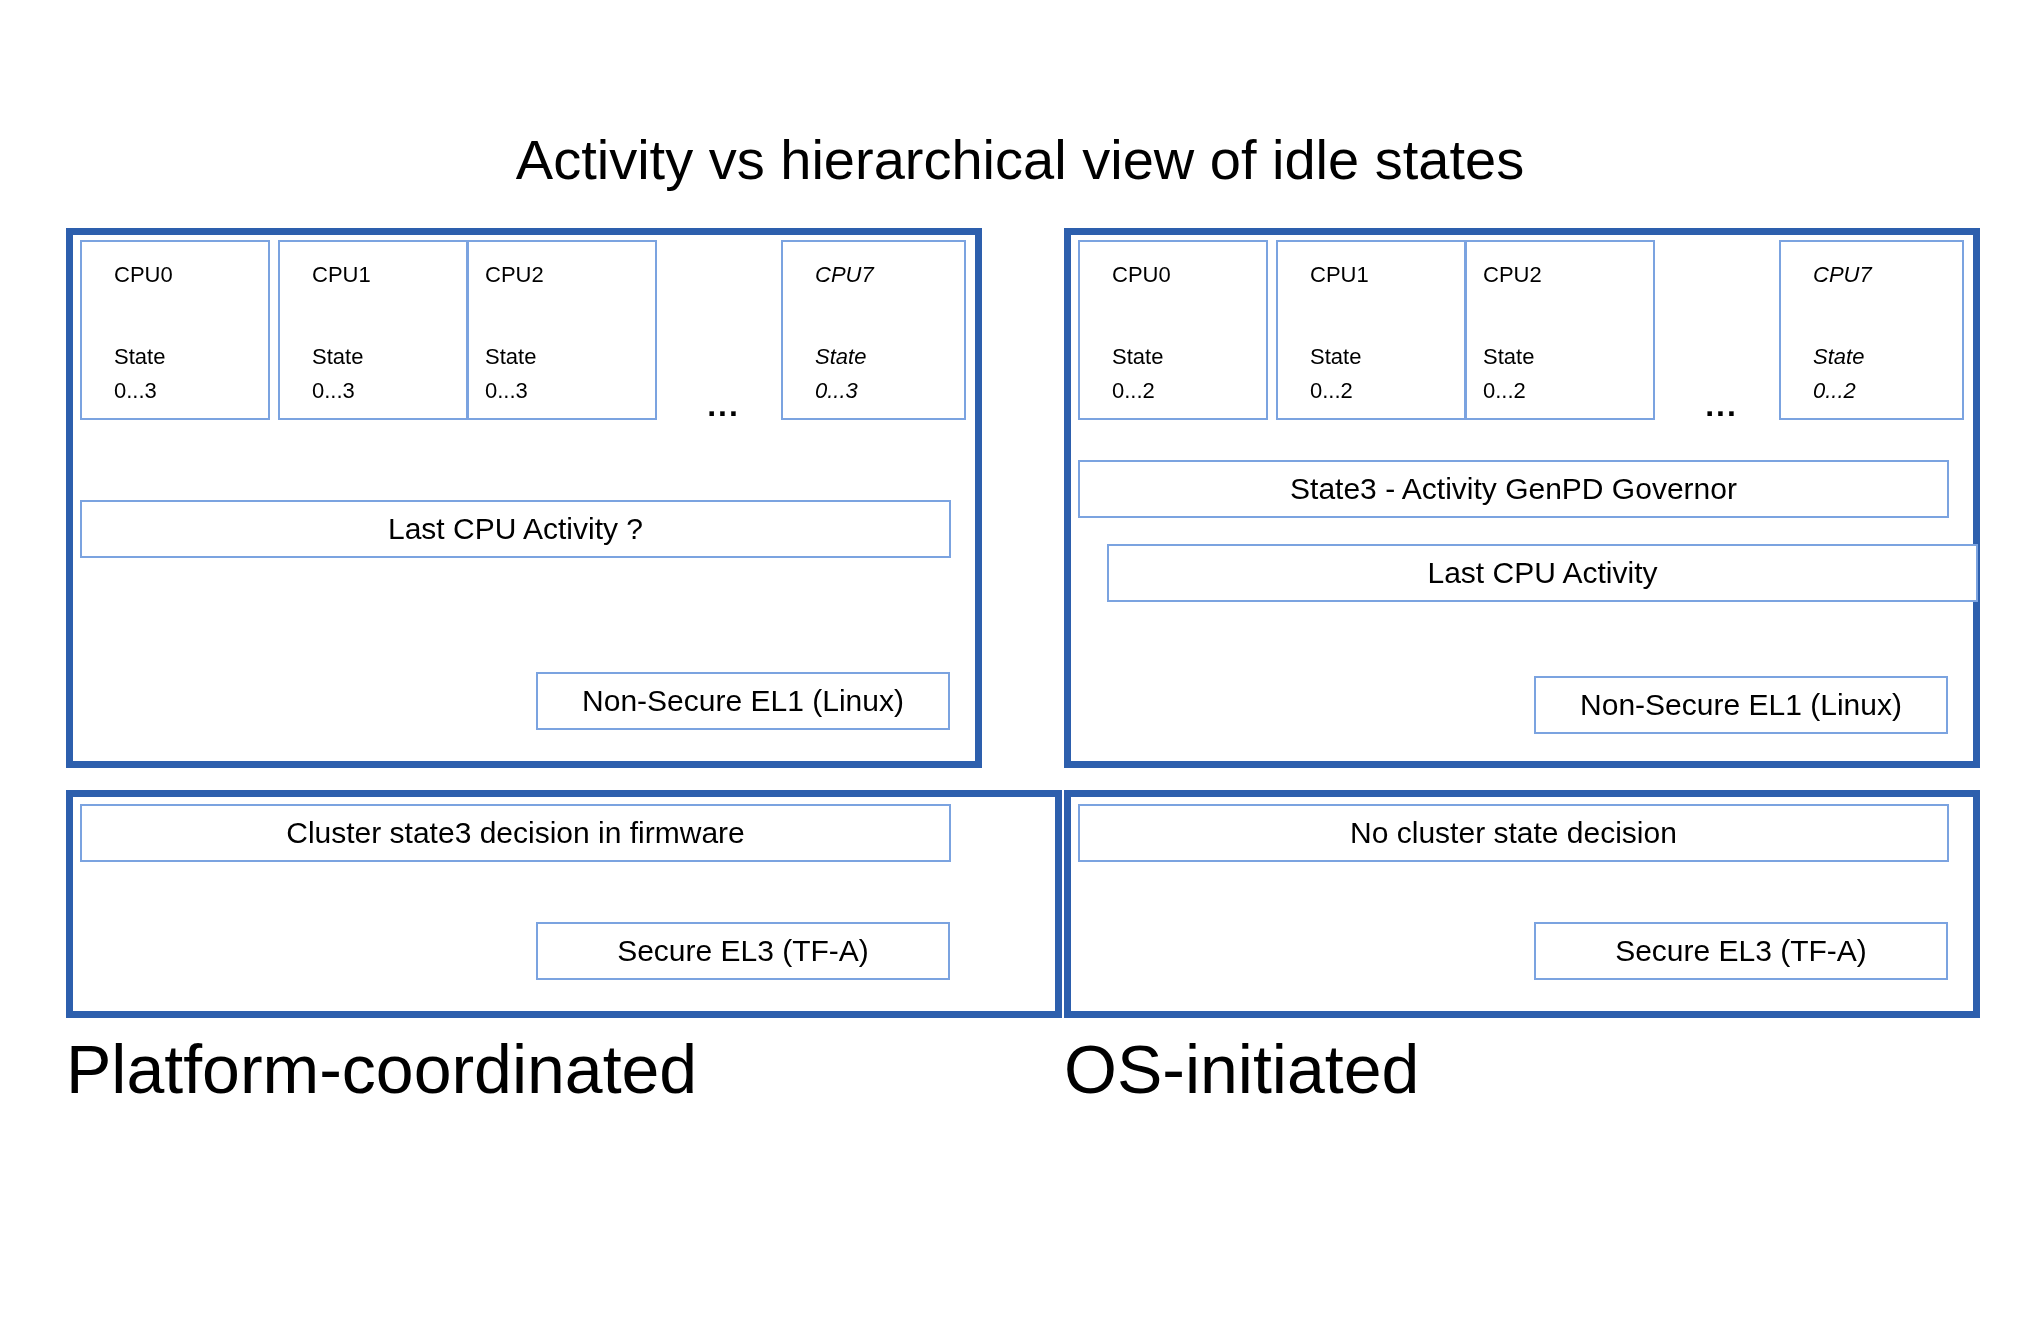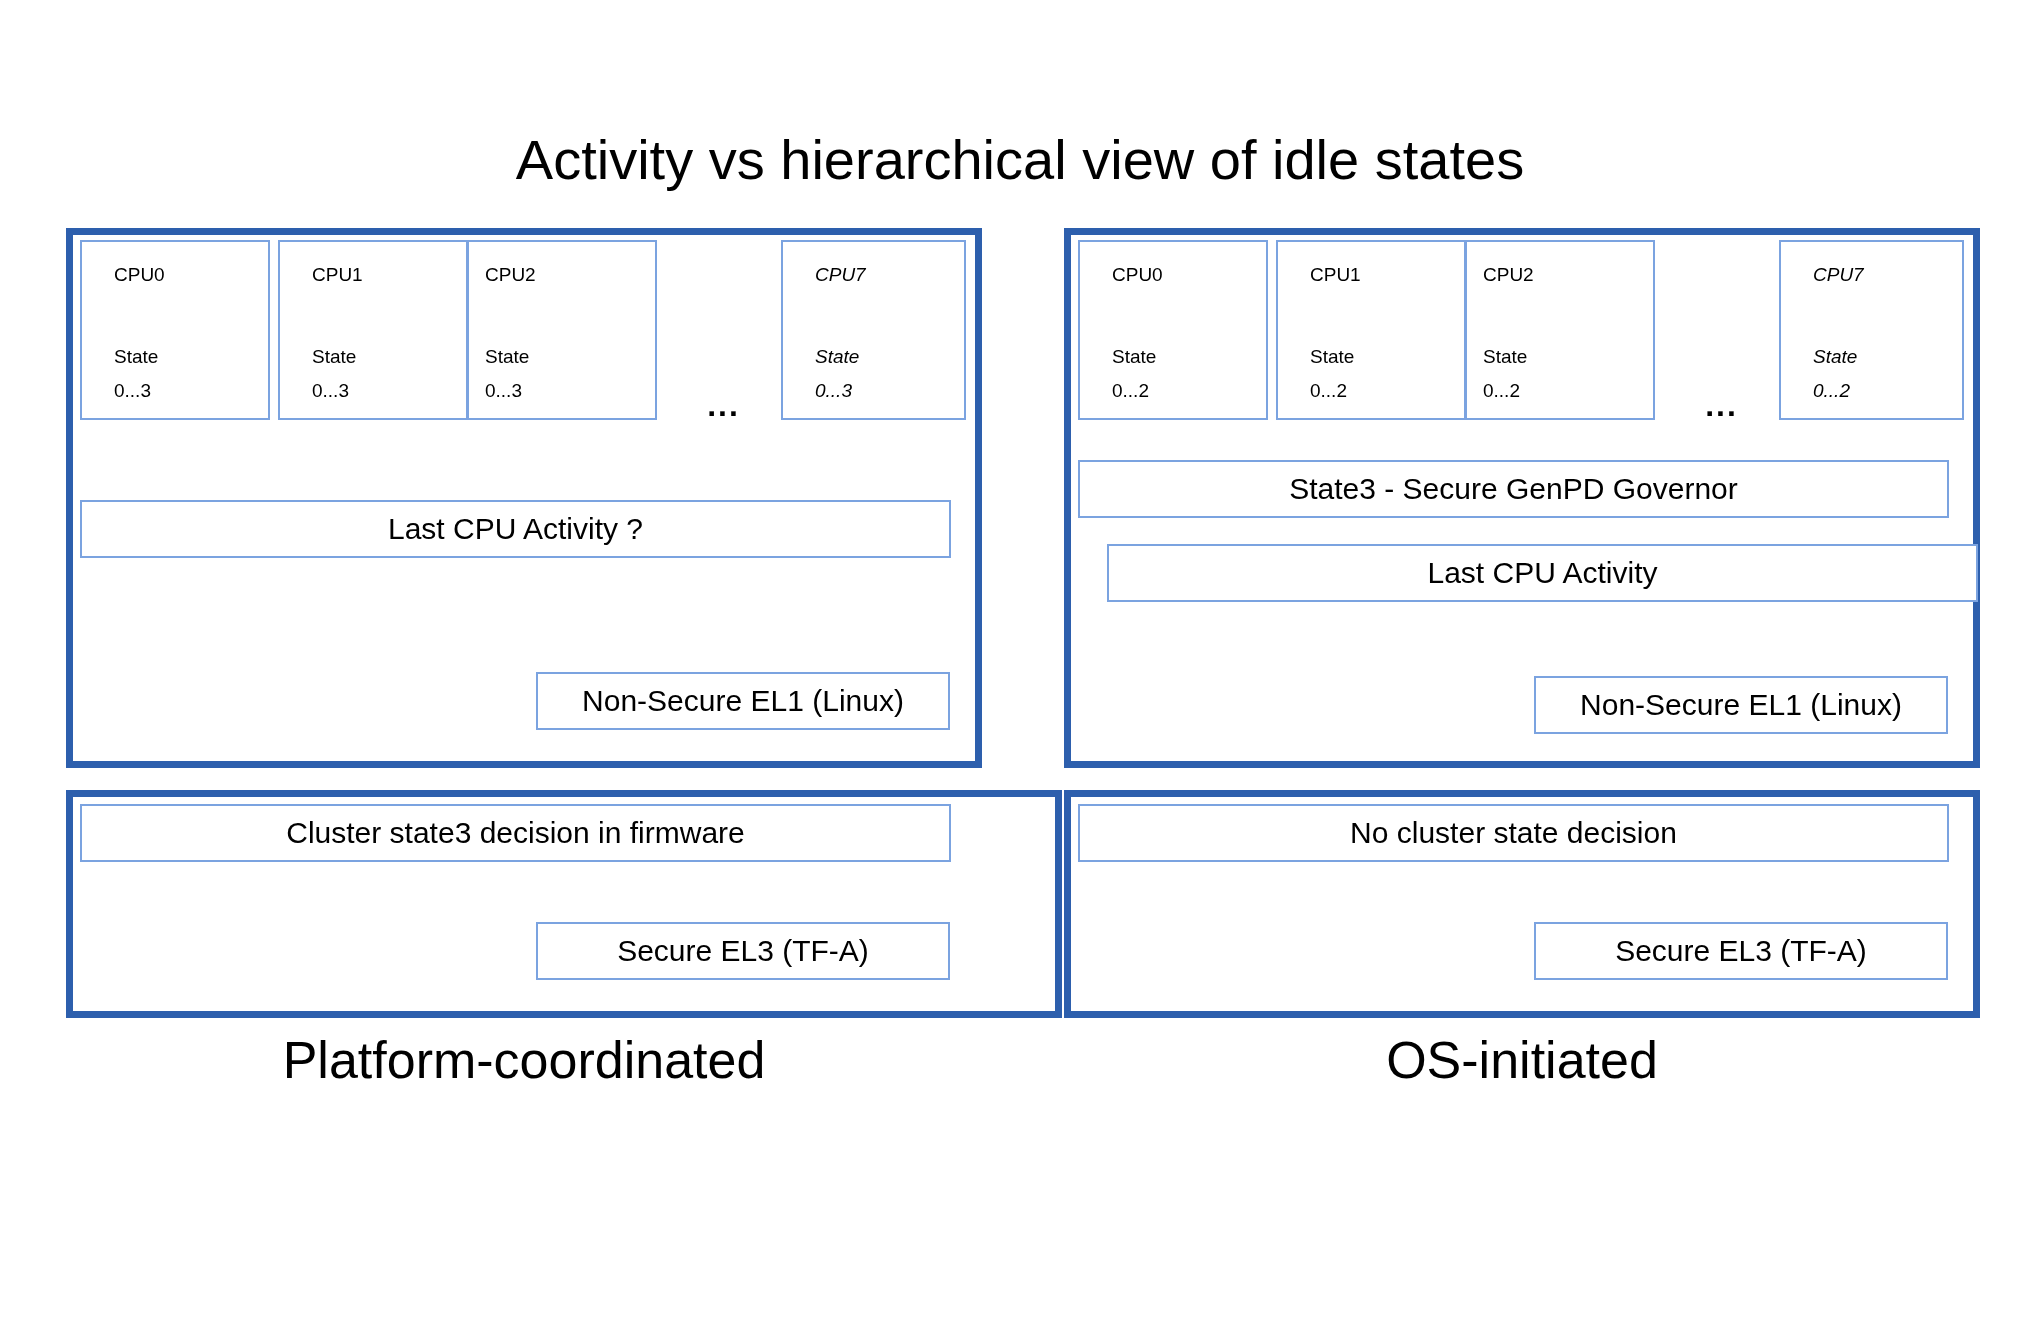--- a/index.html
+++ b/index.html
@@ -41,37 +41,37 @@
     display:flex;align-items:center;justify-content:center;
     font-size:30px;line-height:1.15;
     white-space:nowrap;
   }
   .cpu{
     position:absolute;top:5px;width:190px;height:180px;
     border:2px solid var(--box-border);
     background:var(--bg);
     box-sizing:border-box;
     padding:16px 0 0 32px;
-    font-size:19px;line-height:34px;
+    font-size:22px;line-height:34px;
   }
   .cpu .state{margin-top:48px;}
   .cpu-0{left:7px;}
   .cpu-1{left:205px;}
   .cpu-2{left:394px;padding-left:16px;}
   .cpu-7{left:708px;width:185px;font-style:italic;}
   .ellipsis{
     position:absolute;left:598px;top:150px;width:105px;height:40px;
     text-align:center;font-size:32px;font-weight:bold;line-height:40px;
     letter-spacing:2px;
   }
   .wide{left:7px;width:871px;height:58px;}
   .half{left:463px;width:414px;height:58px;}
   .caption{
     position:absolute;top:1030px;width:916px;
-    text-align:center;font-size:52px;white-space:nowrap;
+    font-size:68px;white-space:nowrap;
   }
   .caption-left{left:66px;}
   .caption-right{left:1064px;}
 </style>
 </head>
 <body>
 
 <div class="stage">
 
   <div class="title">Activity vs hierarchical view of idle states</div>
@@ -133,21 +133,21 @@
       </div>
     </div>
     <div class="ellipsis">...</div>
     <div class="cpu cpu-7">
       <div>CPU7</div>
       <div class="state">
         <div>State</div>
         <div>0...2</div>
       </div>
     </div>
-    <div class="box wide" style="top:225px;">State3 - Secure GenPD Governor</div>
+    <div class="box wide" style="top:225px;">State3 - Activity GenPD Governor</div>
     <div class="box wide" style="top:309px;margin-left:29px;">Last CPU Activity</div>
     <div class="box half" style="top:441px;">Non-Secure EL1 (Linux)</div>
   </div>
 
   <div class="panel panel-bl">
     <div class="box wide" style="top:7px;">Cluster state3 decision in firmware</div>
     <div class="box half" style="top:125px;">Secure EL3 (TF-A)</div>
   </div>
 
   <div class="panel panel-br">

